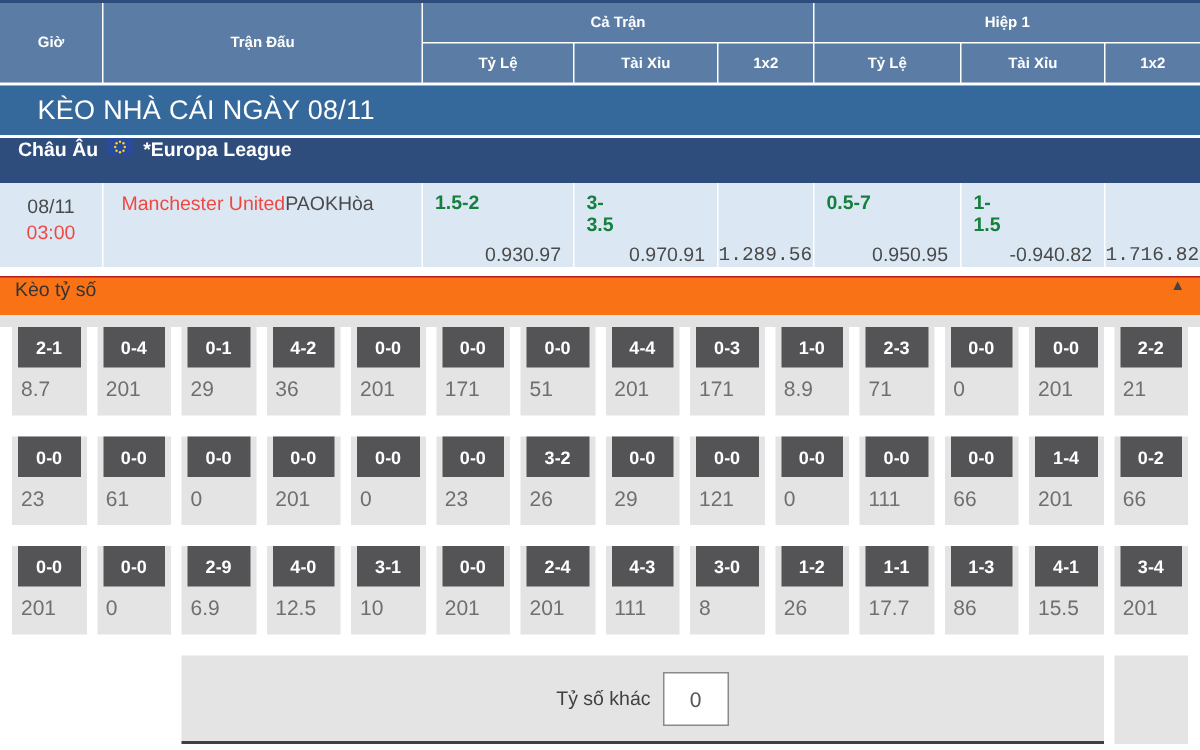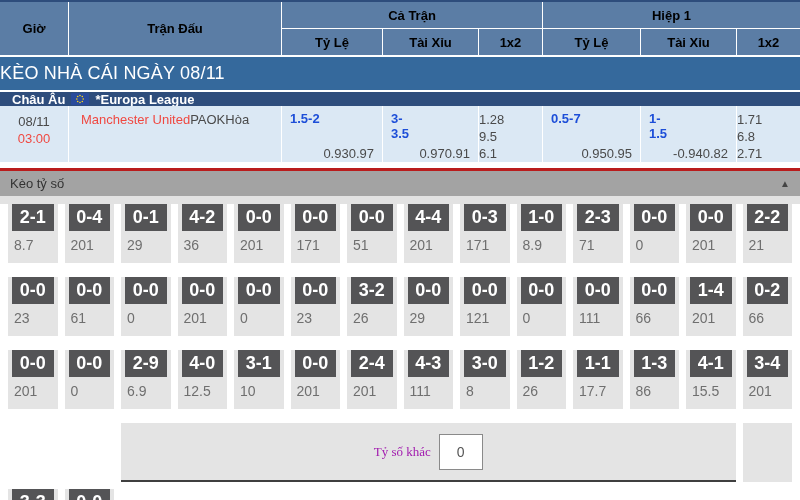--- a/index.html
+++ b/index.html
@@ -5,56 +5,56 @@
   html,body{margin:0;padding:0;}
   body{font-family:"Liberation Sans",sans-serif;}
   .page{width:800px;height:500px;background:#e2e2e2;overflow:hidden;position:relative;}
   .top-border{height:2px;background:#2e4d7c;}
 
   
   .odds-grid{display:grid;grid-template-columns:68px 212px 100px 95px 63px 97px 95px 63px;gap:1px;background:#fff;}
 
   
   .tbl-header{grid-template-rows:26px 26px;}
-  .hcell{background:#5b7da5;color:#000000;font-weight:700;font-size:13px;display:flex;align-items:center;justify-content:center;}
+  .hcell{background:#5b7da5;color:#ffffff;font-weight:700;font-size:10px;display:flex;align-items:center;justify-content:center;}
   .hcell.span2{grid-row:1/3;}
   .white-gap{height:2px;background:#fff;}
 
   
-  .banner{height:33px;background:#35699c;color:#fff;display:flex;align-items:center;padding-left:0;font-size:18px;letter-spacing:.2px;}
-  
-  .league{height:14px;background:#2e4d7c;color:#fff;display:flex;align-items:center;padding-left:12px;font-size:13px;font-weight:700;gap:6px;}
+  .banner{height:33px;background:#35699c;color:#fff;display:flex;align-items:center;padding-left:25px;font-size:18px;letter-spacing:.2px;}
+  
+  .league{height:30px;background:#2e4d7c;color:#fff;display:flex;padding-left:12px;font-size:13px;font-weight:700;gap:6px;}
   .flag{display:inline-block;line-height:0;}
 
   
   .match-row .mcell{background:#dbe8f4;height:56px;box-sizing:border-box;font-size:13px;color:#4a4a4a;}
   .time-cell{display:flex;flex-direction:column;align-items:center;justify-content:flex-start;padding-top:7px;line-height:17px;}
   .red{color:#f04841;}
   .teams-cell{display:flex;justify-content:flex-start;padding:5px 0 0 12px;line-height:17px;}
   .hd-cell{display:flex;justify-content:space-between;padding:5px 8px 0 8px;box-sizing:border-box;}
-  .maroon{color:#1d4ed8;font-weight:700;}
+  .maroon{color:#15803d;font-weight:700;}
   .stack{display:flex;flex-direction:row;align-items:flex-end;line-height:17px;}
-  .oxt-cell{display:flex;flex-direction:column;align-items:flex-start;padding:5px 8px 0 0;box-sizing:border-box;line-height:17px;}
+  .oxt-cell{display:flex;flex-direction:row;align-items:flex-end;padding:5px 8px 0 0;box-sizing:border-box;line-height:17px;font-family:Liberation Mono, monospace;}
 
   .mid-gap{height:6px;background:#fff;}
   
-  .section-bar{height:25px;background:#a3a3a3;display:flex;align-items:center;justify-content:space-between;padding:0 10px;border-top:3px solid #b91c1c;}
+  .section-bar{height:25px;background:#f97316;display:flex;justify-content:space-between;padding:0 10px;border-top:1px solid #b91c1c;}
   .section-title{font-size:13px;color:#333;}
   .caret{font-size:10px;color:#444;cursor:pointer;}
 
   
   .score-area{background:#fff;padding-bottom:2px;}
   .score-row{display:grid;grid-template-columns:repeat(14,1fr);gap:7px;padding:0 8px;margin-top:14px;}
   .score-row.first{margin-top:8px;}
   .score-cell{background:#e4e4e4;height:59px;box-sizing:border-box;}
-  .score-box{height:27px;margin:0 4px;background:#545456;color:#fff;font-weight:700;font-size:18px;display:flex;align-items:center;justify-content:center;}
+  .score-box{height:27px;margin:0 4px;background:#545456;color:#fff;font-weight:700;font-size:12px;display:flex;align-items:center;justify-content:center;}
   .score-val{padding:6px 0 0 6px;font-size:14px;color:#6f6f6f;}
   .score-row.last .score-cell{border-bottom:2px solid #3f3f3f;}
   .other-box{grid-column:3/14;background:#e4e4e4;height:59px;box-sizing:border-box;border-bottom:2px solid #3f3f3f;display:flex;align-items:center;justify-content:center;gap:8px;}
-  .other-label{font-size:13px;color:#a21caf;font-family:Liberation Serif, serif;}
+  .other-label{font-size:13px;color:#404040;}
   .other-input{width:38px;height:32px;border:1px solid #8a8a8a;background:#fff;text-align:center;font-size:14px;color:#555;font-family:"Liberation Sans",sans-serif;}
   .corner-spacer{grid-column:14/15;background:#e4e4e4;height:59px;}
 </style>
 </head>
 <body>
 
 <div class="page">
   <div class="top-border"></div>
 
   <div class="odds-grid tbl-header">

